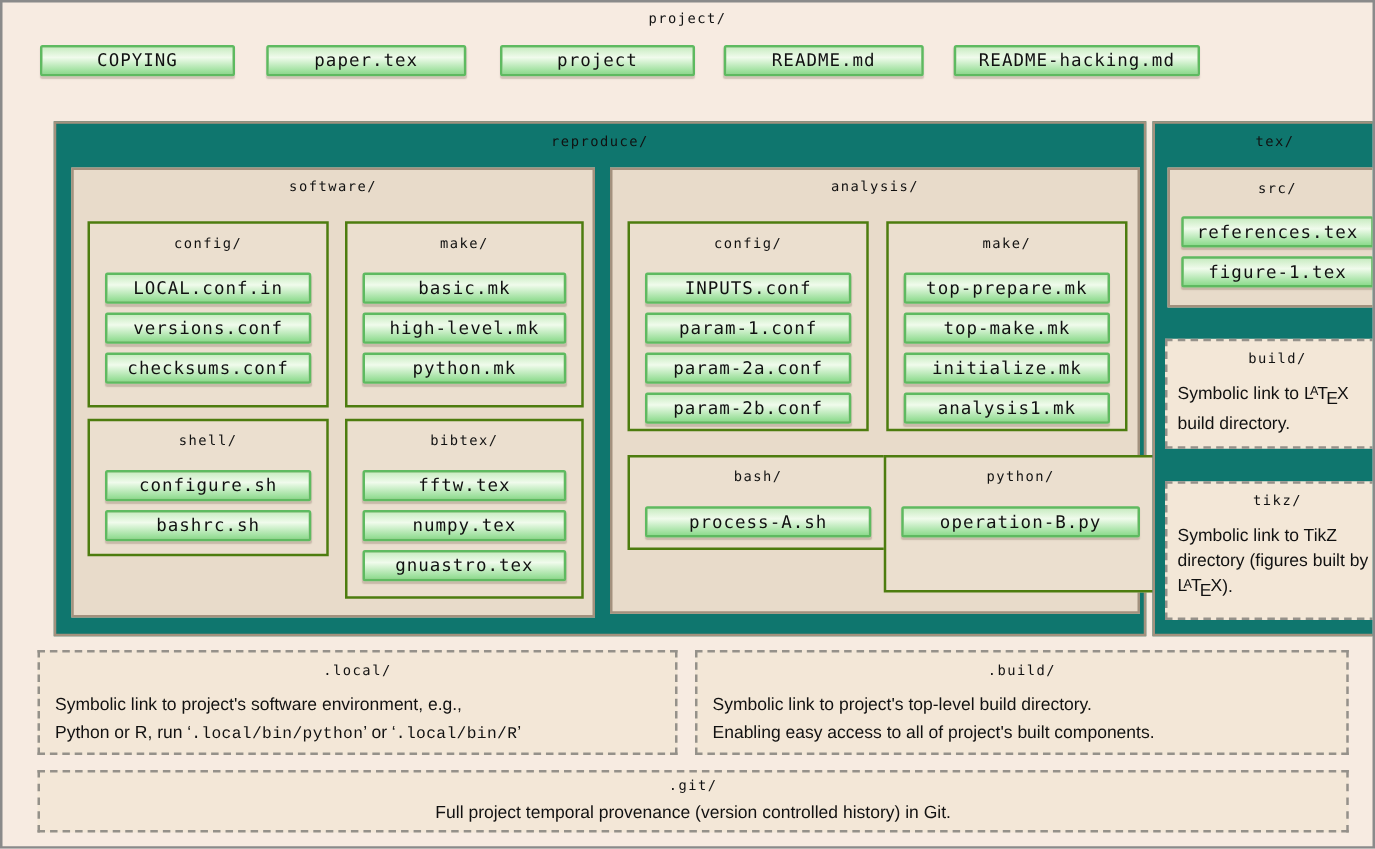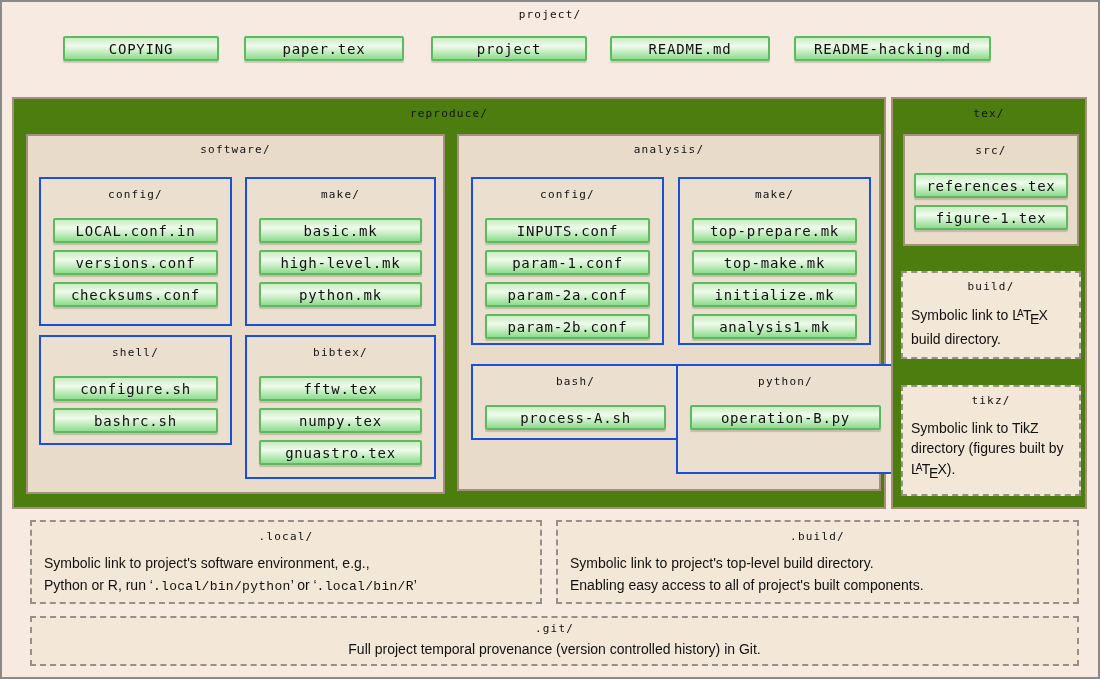--- a/index.html
+++ b/index.html
@@ -26,33 +26,33 @@
   .file-btn{
     height:25px;
     box-sizing:border-box;
     border:2px solid #5eba60;
     border-radius:2px;
     background:linear-gradient(to bottom,#c9ecc2 0%,#f0fbec 38%,#8edb8e 100%);
     box-shadow:0 2px 1px rgba(95,75,55,.25);
     display:flex;align-items:center;justify-content:center;
     font-size:14px;letter-spacing:.8px;white-space:nowrap;
   }
-  .top-file{position:absolute;top:34px;margin-left:31px;}
+  .top-file{position:absolute;top:34px;}
   
   .section{
     position:absolute;box-sizing:border-box;
-    background:#4d7c0f;border:2px solid #a3917e;
+    background:#0f766e;border:2px solid #a3917e;margin-left:31px;
   }
   .group{
     position:absolute;box-sizing:border-box;
     background:#e8dbca;border:2px solid #a3917e;
   }
   .inner{
     position:absolute;box-sizing:border-box;
-    background:#ebdfcf;border:2px solid #1d4ed8;
+    background:#ebdfcf;border:2px solid #4d7c0f;
   }
   .dashed{
     position:absolute;box-sizing:border-box;
     background:#f3e7d7;border:2px dashed #95918a;
   }
   .sec-title{position:absolute;left:0;top:8px;width:100%;}
   .grp-title{position:absolute;left:0;top:7px;width:100%;text-align:center;}
   .inner-title{line-height:32px;}
   .inner .file-btn{margin:7px 12px 0;}
   .src-box .file-btn{margin:7px 9px 0;}

